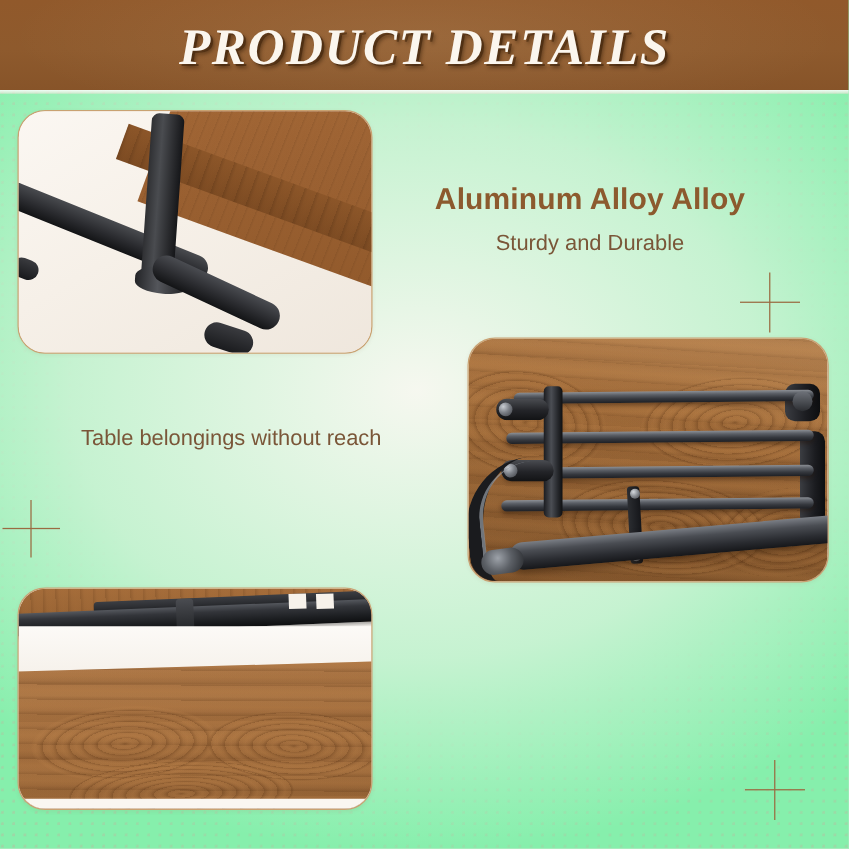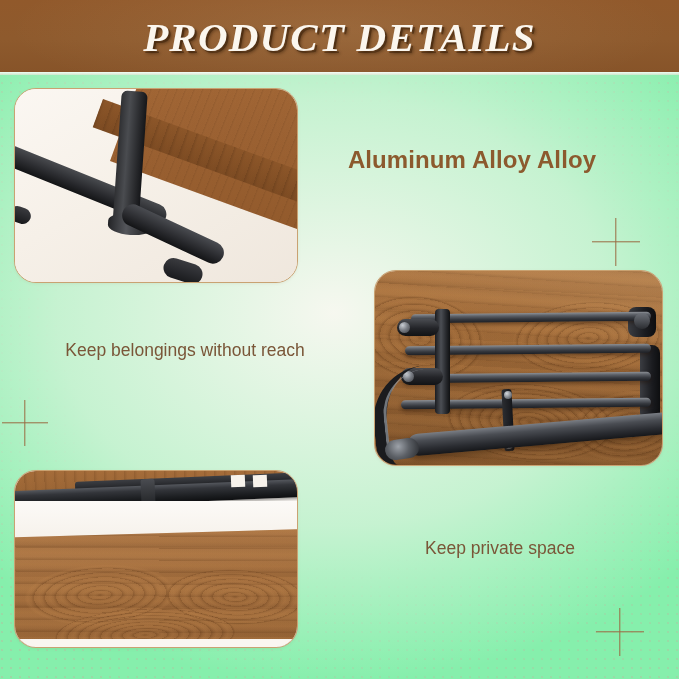--- a/index.html
+++ b/index.html
@@ -535,23 +535,23 @@
       <div class="p3-desk"></div>
       <div class="p3-knot n1"></div>
       <div class="p3-knot n2"></div>
       <div class="p3-knot n3"></div>
       <div class="p3-bottomwhite"></div>
     </div>
   </div>
 
   <div class="caption" id="cap-frame">
     <div class="cap-title">Aluminum Alloy Alloy</div>
+    <div class="cap-sub">Sturdy and Durable</div>
   </div>
 
   <div class="caption" id="cap-drawer">
-    <div class="cap-sub">Keep belongings without reach</div>
+    <div class="cap-sub">Table belongings without reach</div>
   </div>
 
   <div class="caption" id="cap-barrier">
-    <div class="cap-sub">Keep private space</div>
   </div>
 
 </div>
 
 </body></html>

